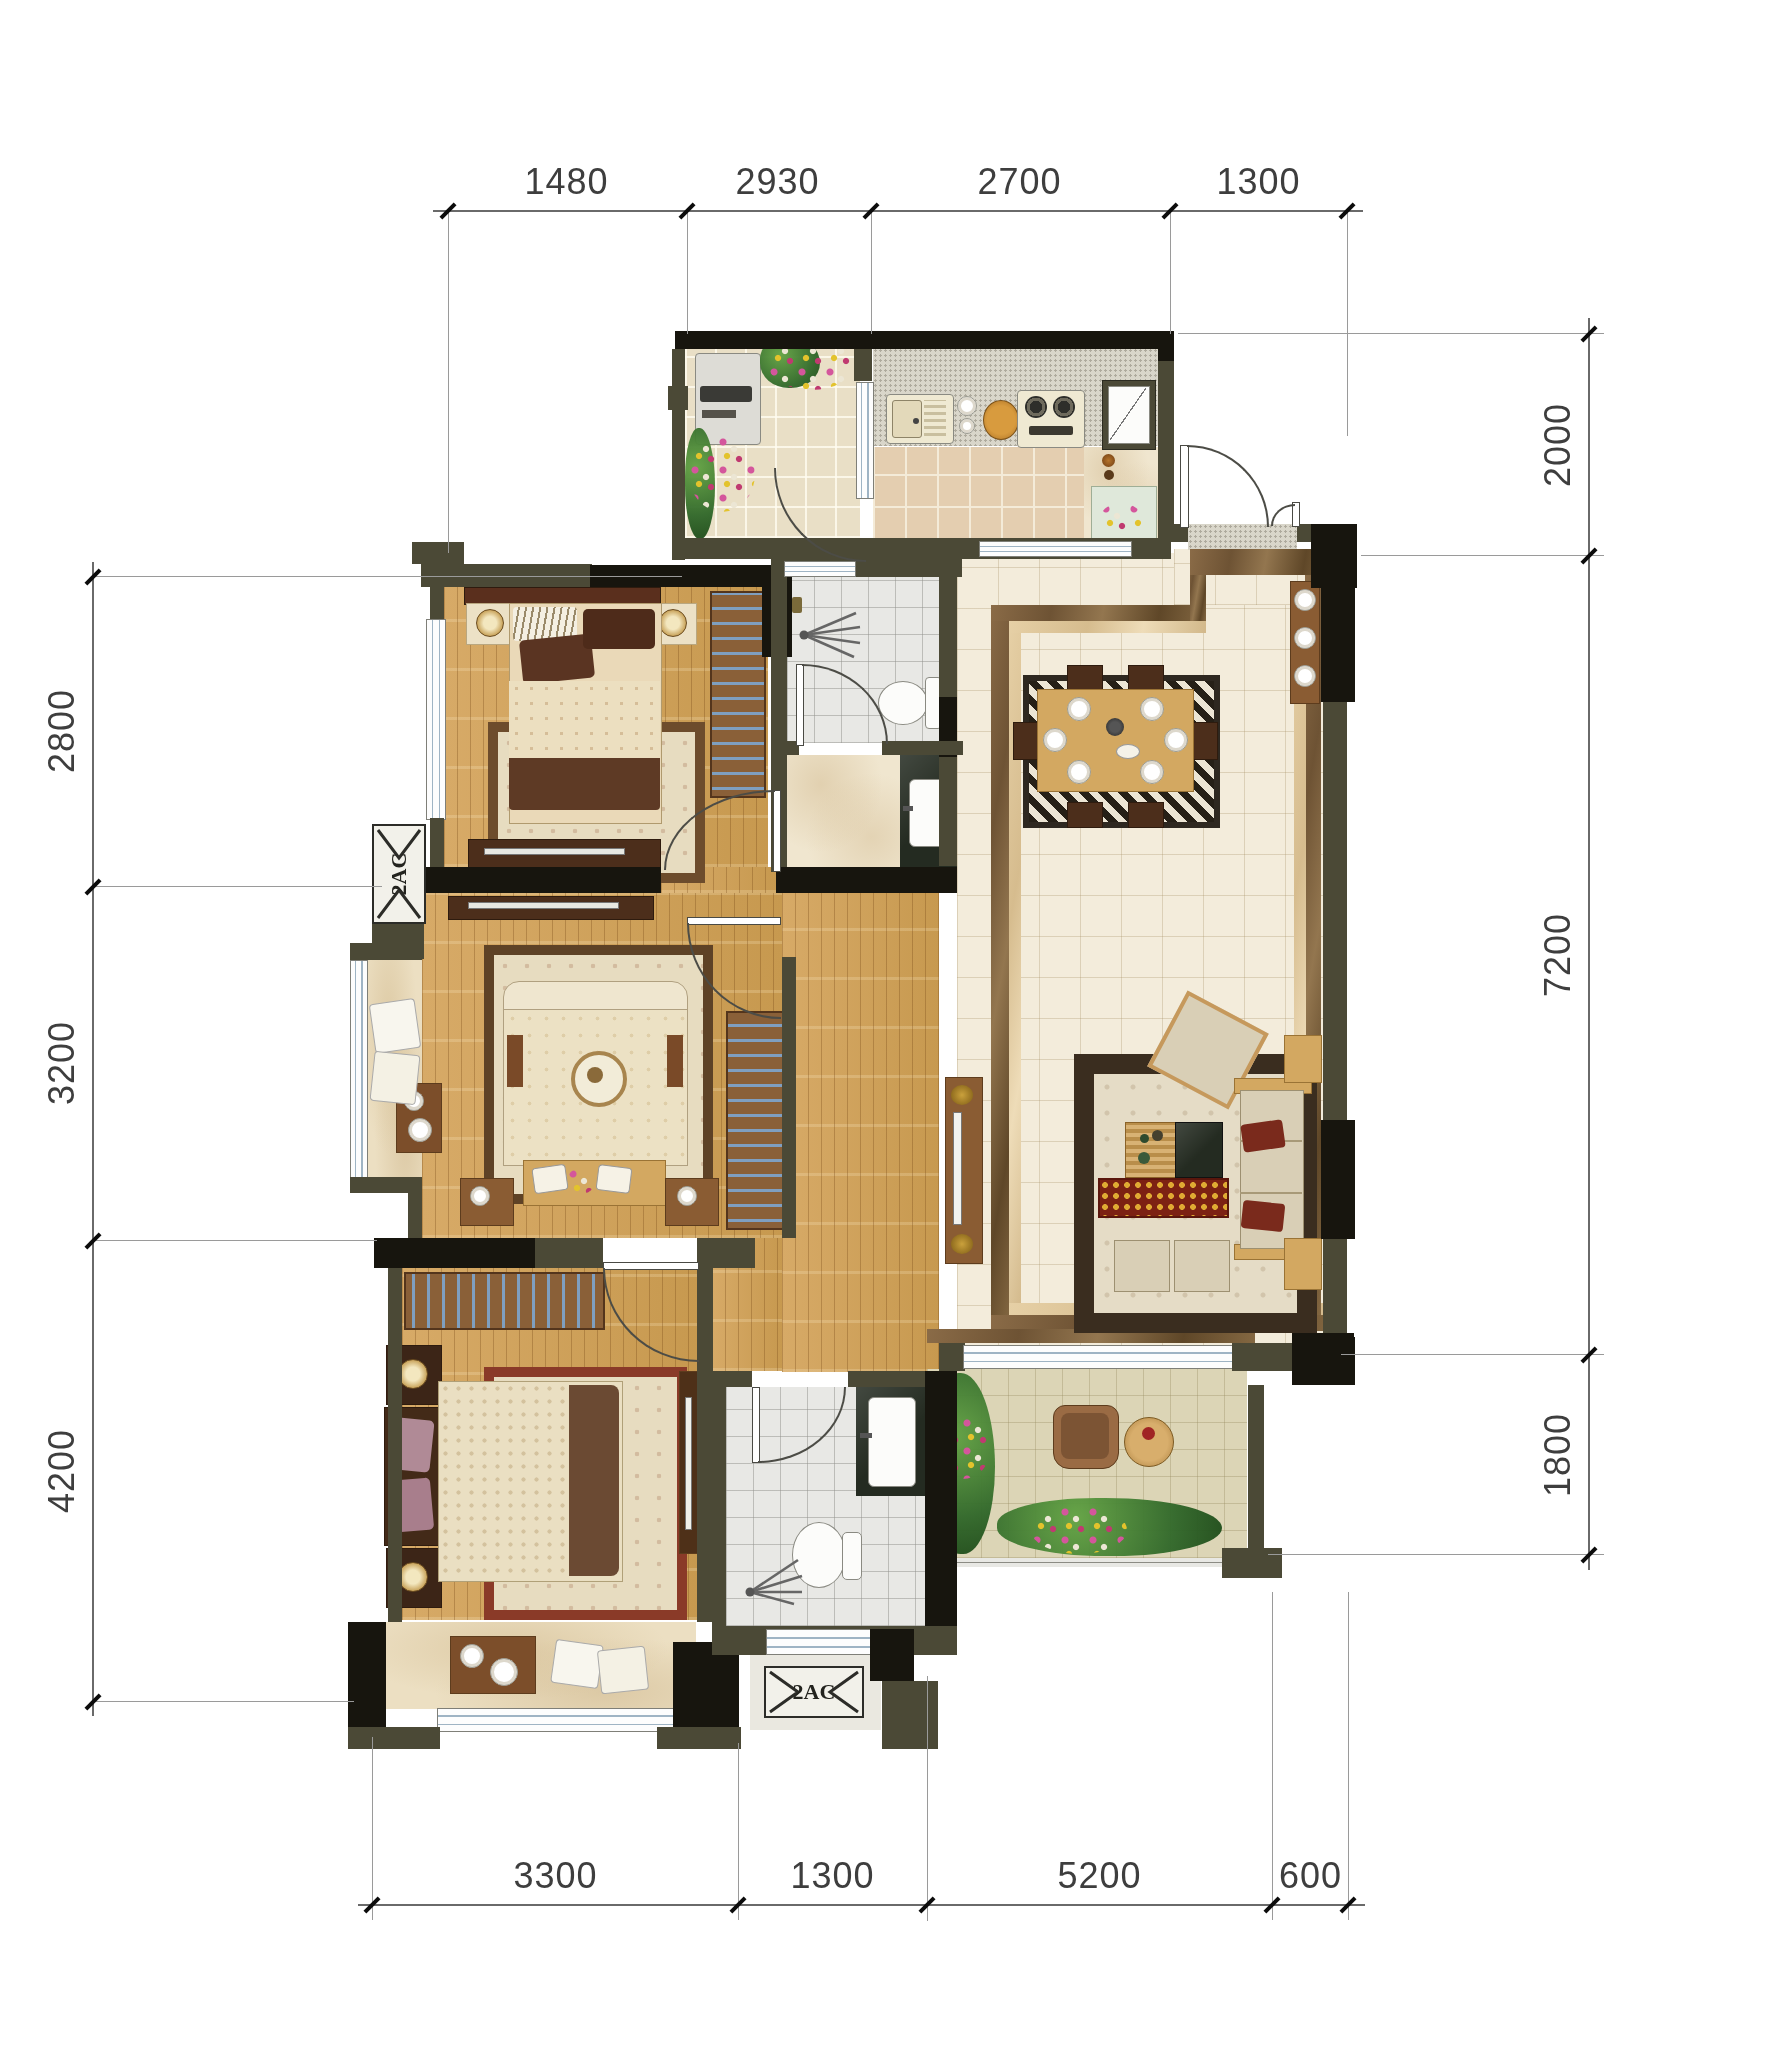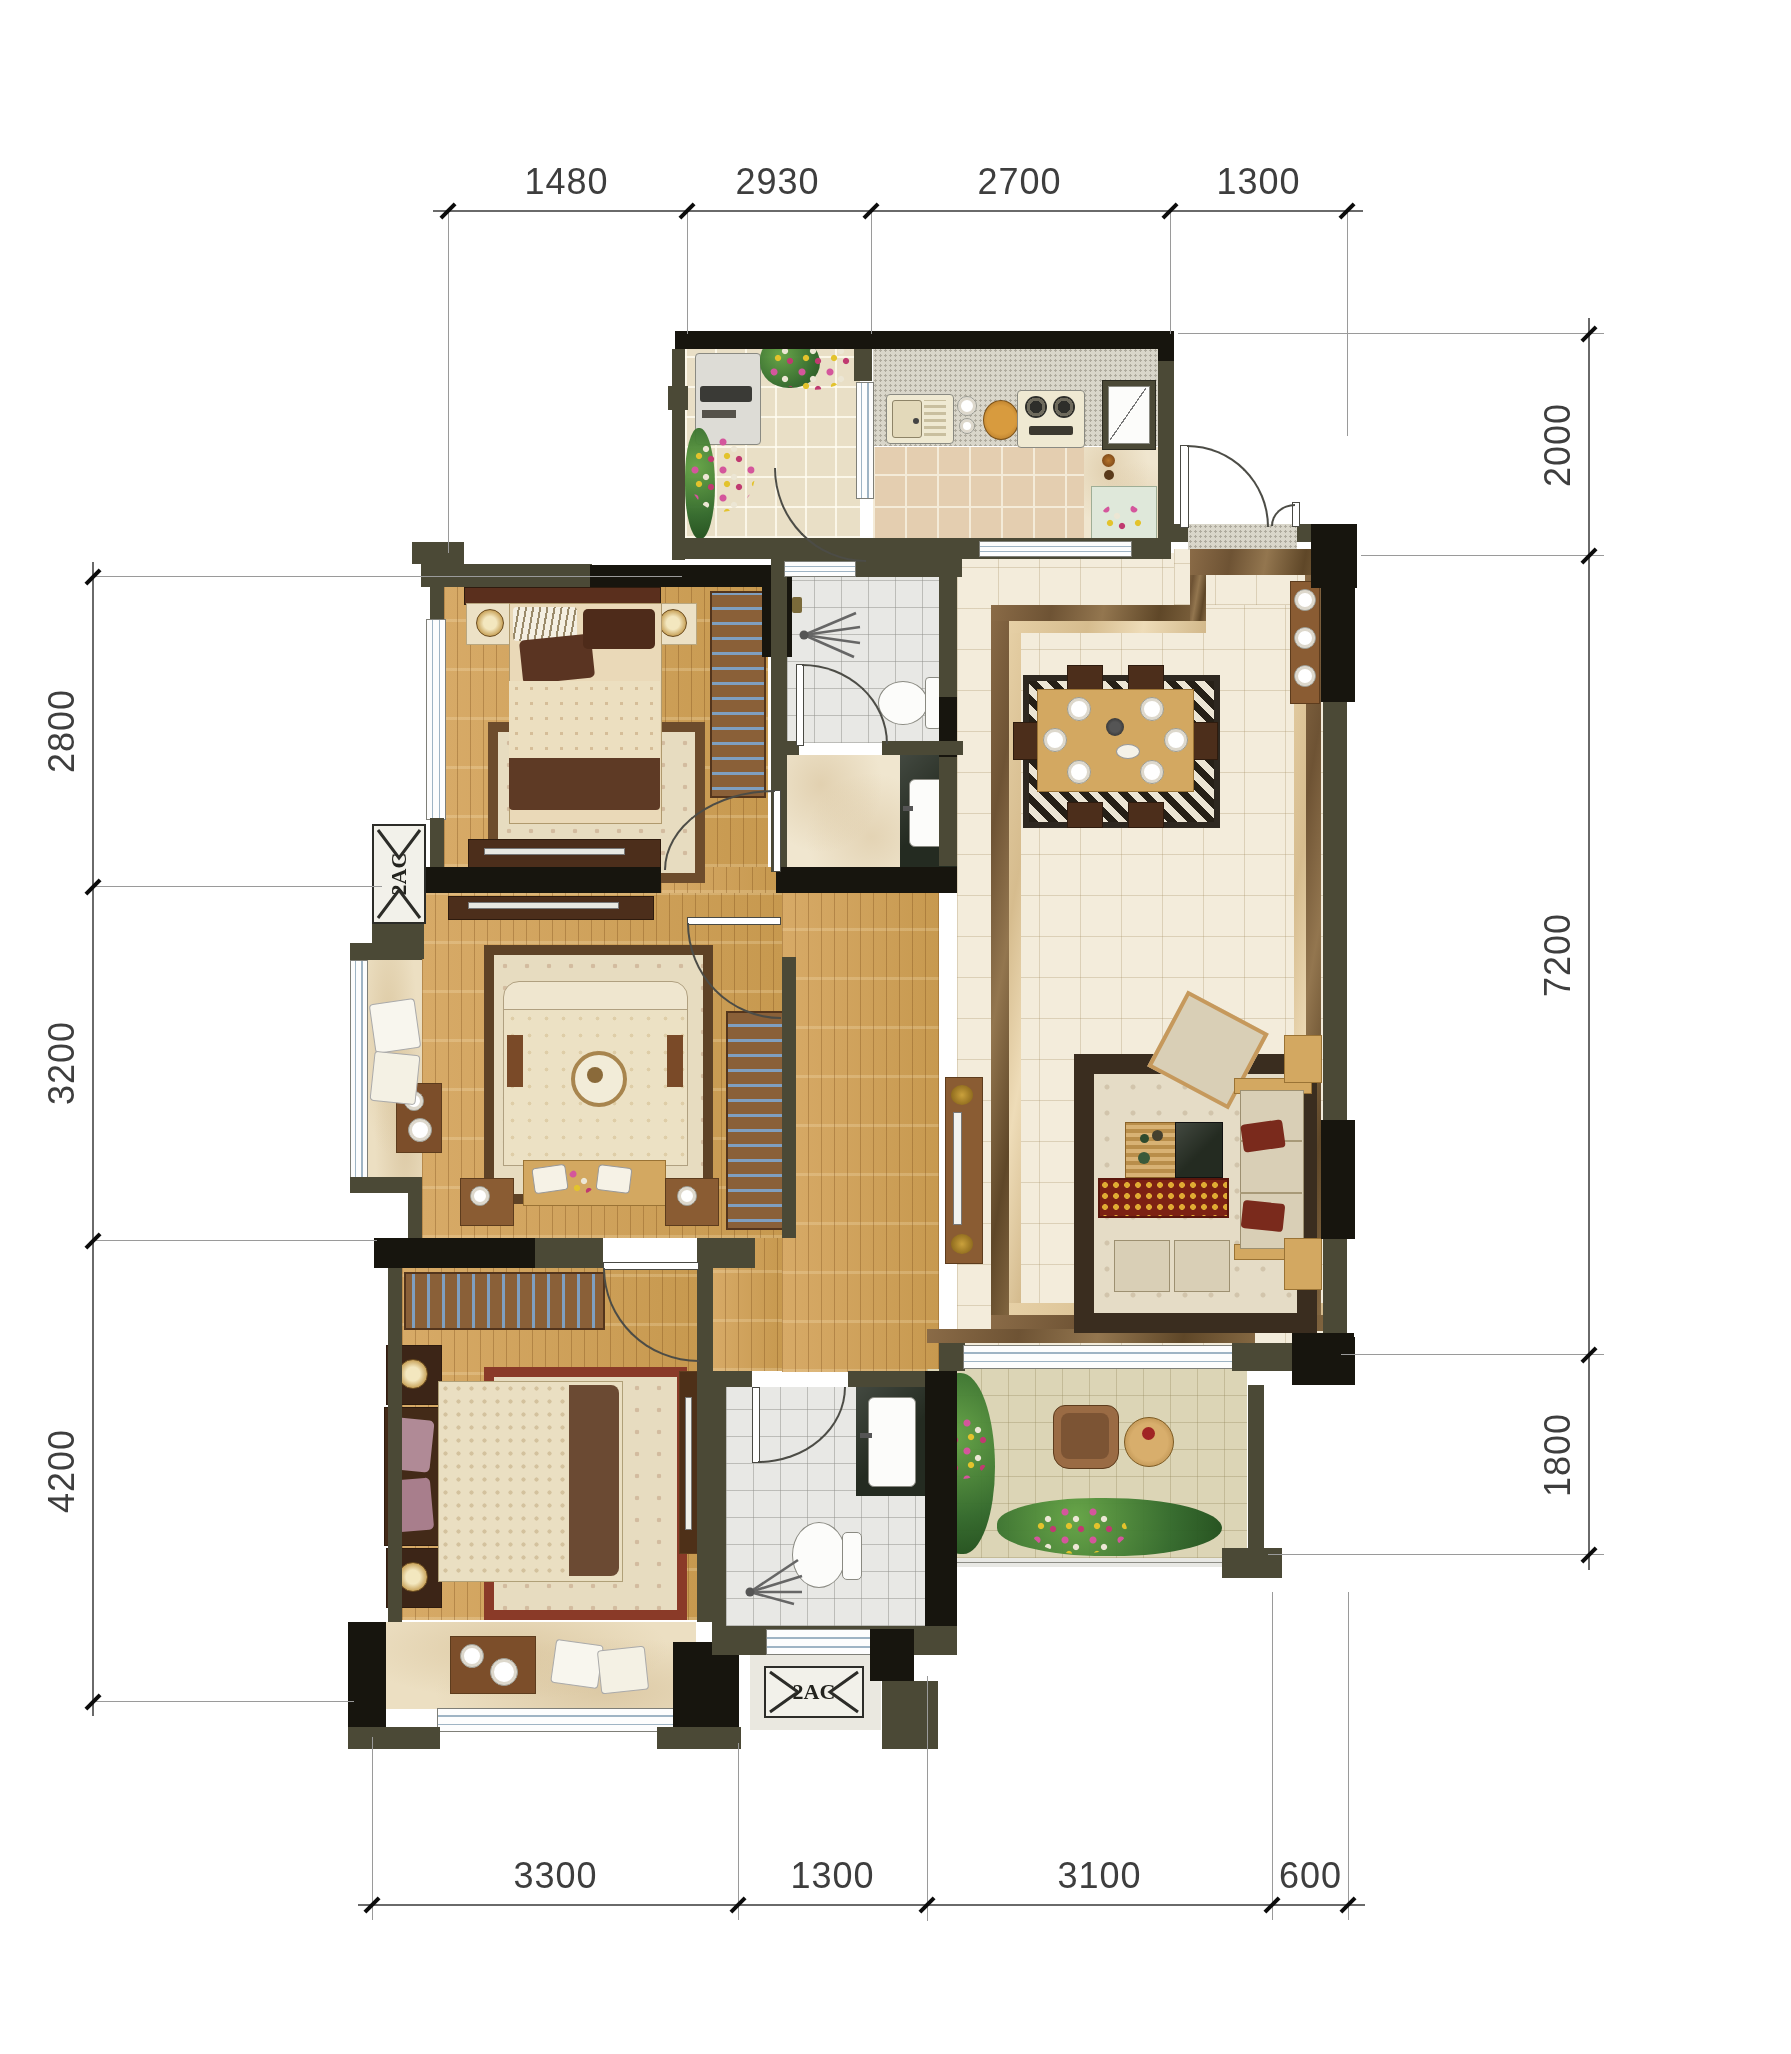--- a/index.html
+++ b/index.html
@@ -468,21 +468,21 @@
   <div class="tick" style="left:1579px;top:1353px"></div>
   <div class="tick" style="left:1579px;top:1553px"></div>
 
   <div class="dim" style="left:507px;top:161px;width:119px;height:42px">1480</div>
   <div class="dim" style="left:718px;top:161px;width:119px;height:42px">2930</div>
   <div class="dim" style="left:960px;top:161px;width:119px;height:42px">2700</div>
   <div class="dim" style="left:1199px;top:161px;width:119px;height:42px">1300</div>
 
   <div class="dim" style="left:496px;top:1855px;width:119px;height:42px">3300</div>
   <div class="dim" style="left:773px;top:1855px;width:119px;height:42px">1300</div>
-  <div class="dim" style="left:1040px;top:1855px;width:119px;height:42px">3100</div>
+  <div class="dim" style="left:1040px;top:1855px;width:119px;height:42px">5200</div>
   <div class="dim" style="left:1251px;top:1855px;width:119px;height:42px">600</div>
 
   <div class="dim-v" style="left:62px;top:731px">2800</div>
   <div class="dim-v" style="left:62px;top:1063px">3200</div>
   <div class="dim-v" style="left:62px;top:1471px">4200</div>
 
   <div class="dim-v" style="left:1558px;top:445px">2000</div>
   <div class="dim-v" style="left:1558px;top:955px">7200</div>
   <div class="dim-v" style="left:1558px;top:1455px">1800</div>
 

